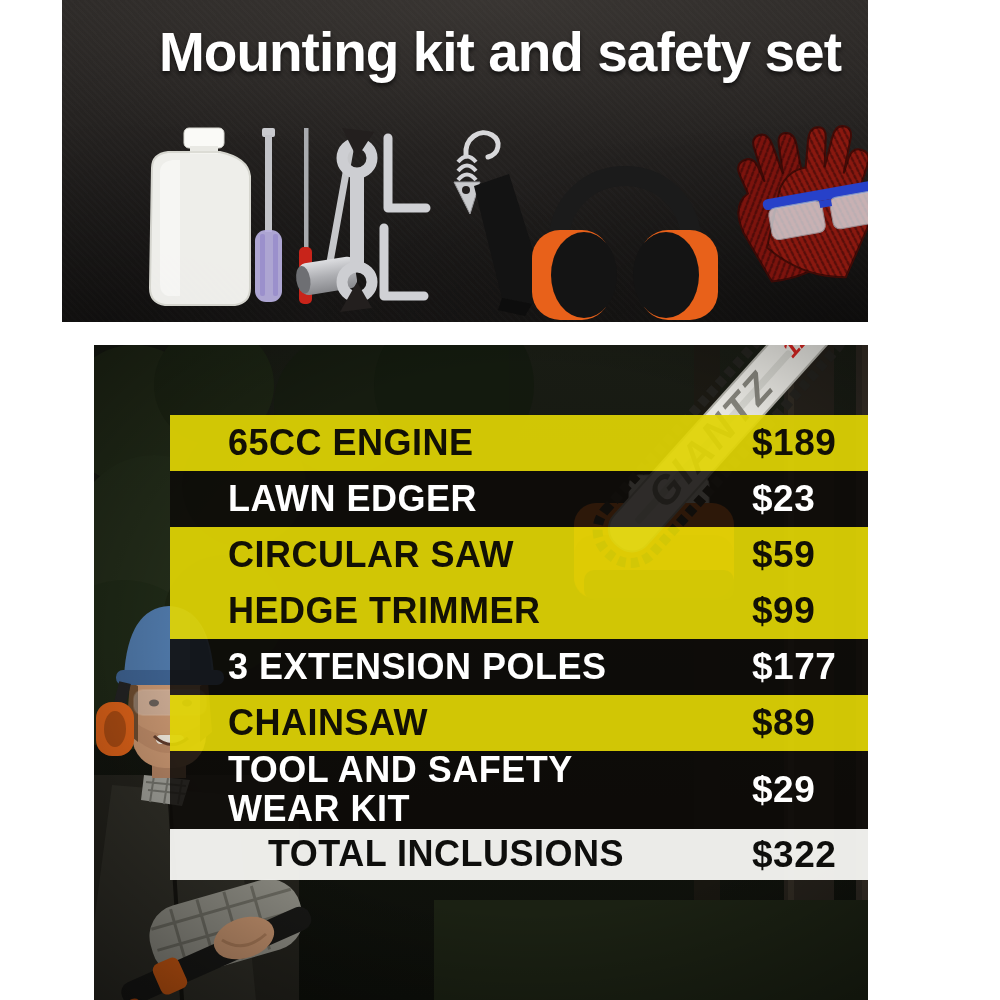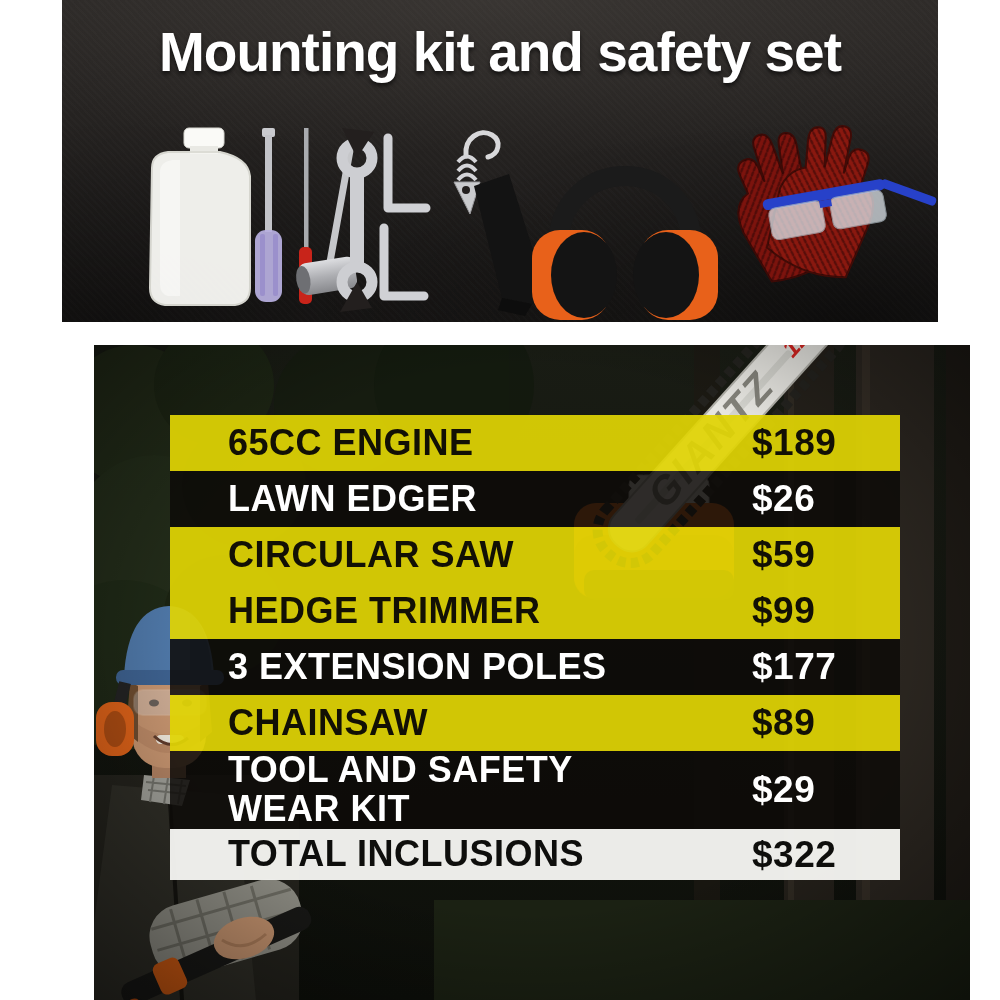--- a/index.html
+++ b/index.html
@@ -1,17 +1,17 @@
 <!DOCTYPE html>
 <html><head>
 <meta charset="utf-8">
 <style>
   html,body{margin:0;padding:0;background:#ffffff;}
   body{font-family:"Liberation Sans",sans-serif;-webkit-font-smoothing:antialiased;}
-  .canvas{position:relative;width:1000px;height:1000px;background:#ffffff;overflow:hidden;}
+  .canvas{position:relative;width:868px;height:1000px;background:#ffffff;overflow:hidden;}
 
   
   .top-panel{
     position:absolute;left:62px;top:0;width:876px;height:322px;overflow:hidden;
     background:
       radial-gradient(ellipse 120% 80% at 50% 0%, rgba(110,104,98,0.22), transparent 60%),
       radial-gradient(ellipse 90% 90% at 90% 100%, rgba(0,0,0,0.55), transparent 70%),
       radial-gradient(ellipse 90% 90% at 5% 100%, rgba(0,0,0,0.45), transparent 70%),
       repeating-linear-gradient(47deg, rgba(255,255,255,0.015) 0 2px, transparent 2px 5px),
       linear-gradient(#2a2725,#1d1b1a);
@@ -29,21 +29,21 @@
     background:#12150f;
     margin-left:32px;
   }
   .scene-svg{position:absolute;left:0;top:0;}
 
   .pricetable{position:absolute;left:76px;top:70px;width:730px;}
   .row{position:relative;width:730px;display:flex;align-items:center;}
   .r-yellow{background:rgba(224,212,4,0.93);height:56px;color:#121005;}
   .r-dark{background:rgba(13,11,8,0.85);height:56px;color:#ffffff;}
   .r-tall{height:78px;}
-  .r-total{background:rgba(243,243,240,0.97);height:51px;color:#0e0e0c;}
+  .r-total{background:rgba(243,243,240,0.97);height:51px;color:#0e0e0c;padding-left:40px;}
   .lbl{margin-left:58px;font-weight:bold;font-size:36px;letter-spacing:0.5px;line-height:1.07;}
   .r-tall .lbl{max-width:380px;}
   .price{position:absolute;left:582px;font-weight:bold;font-size:37px;letter-spacing:0.5px;text-align:center;}
 </style>
 </head>
 <body>
 
 <div class="canvas">
 
   <section class="top-panel">
@@ -235,21 +235,21 @@
       <rect x="0" y="0" width="876" height="655" fill="url(#vg)"></rect>
     </svg>
 
     <div class="pricetable">
       <div class="row r-yellow">
         <span class="lbl">65CC ENGINE</span>
         <span class="price">$189</span>
       </div>
       <div class="row r-dark">
         <span class="lbl">LAWN EDGER</span>
-        <span class="price">$26</span>
+        <span class="price">$23</span>
       </div>
       <div class="row r-yellow">
         <span class="lbl">CIRCULAR SAW</span>
         <span class="price">$59</span>
       </div>
       <div class="row r-yellow">
         <span class="lbl">HEDGE TRIMMER</span>
         <span class="price">$99</span>
       </div>
       <div class="row r-dark">

